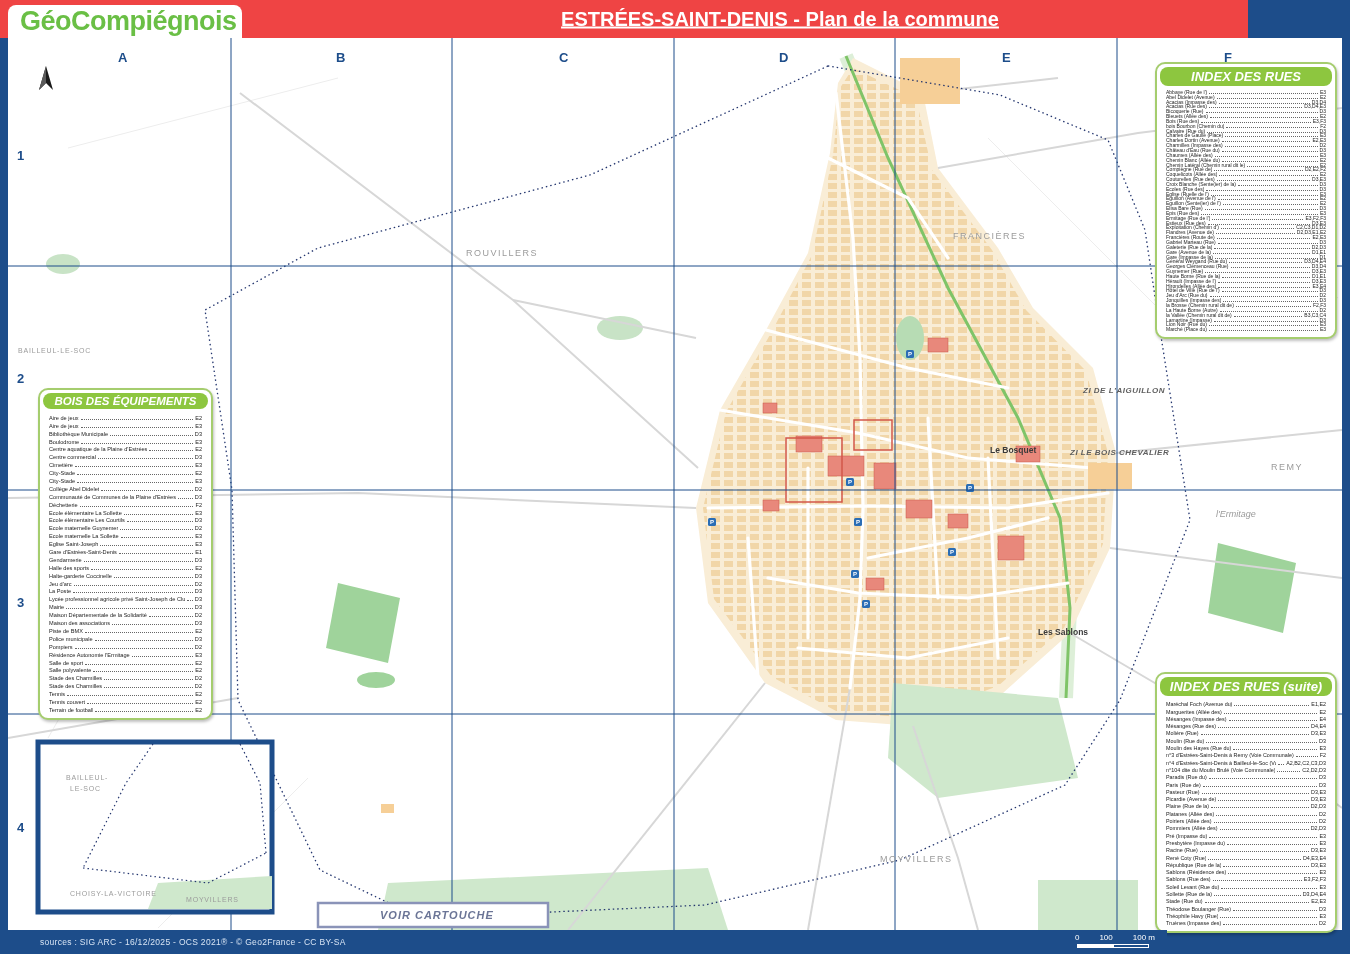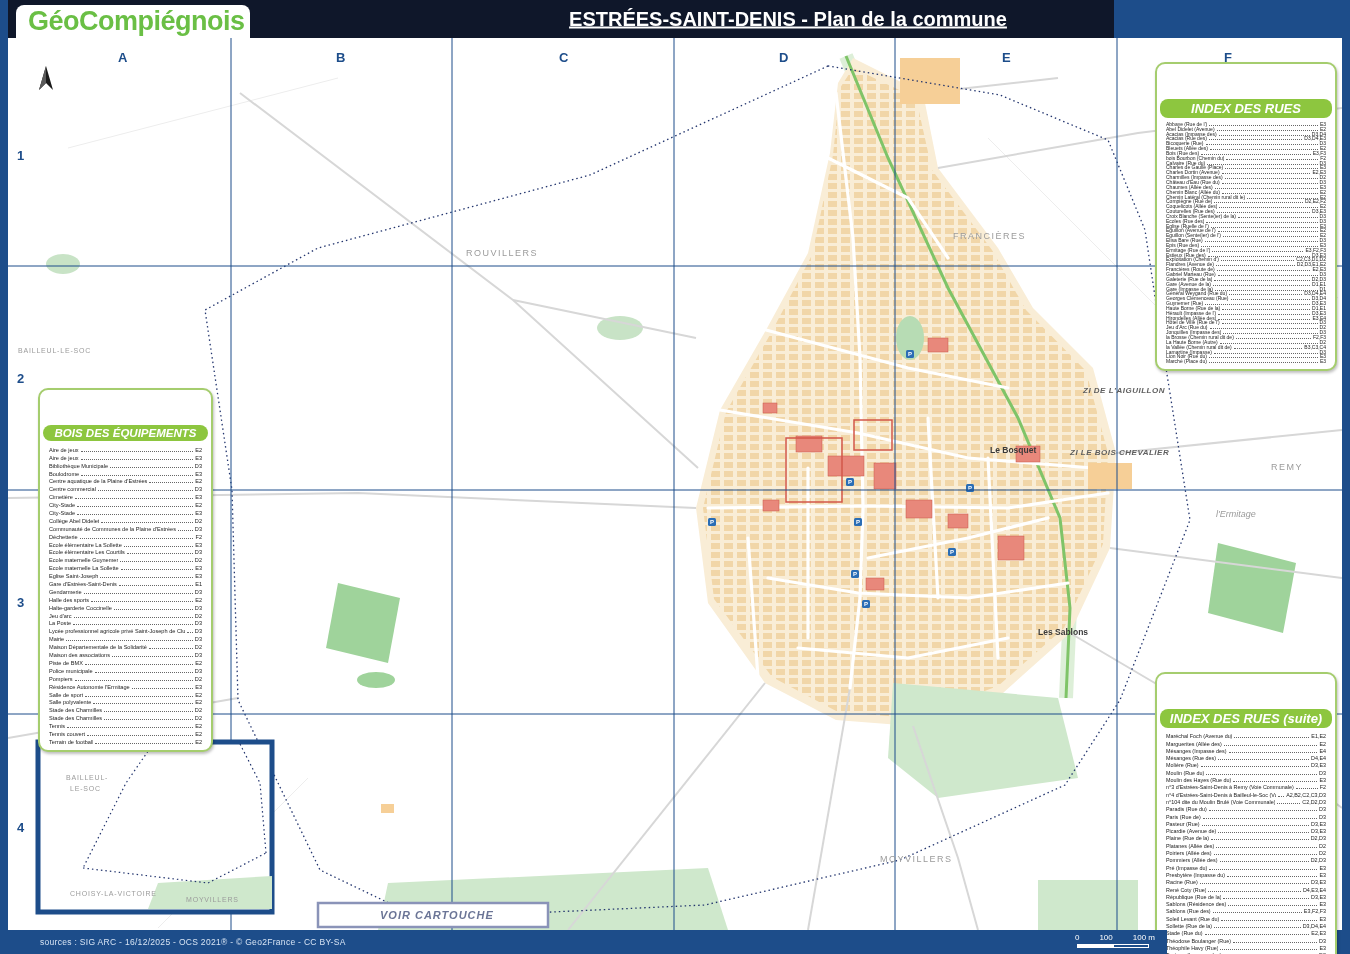--- a/index.html
+++ b/index.html
@@ -1,31 +1,31 @@
 <!DOCTYPE html>
 <html><head>
 <meta charset="utf-8">
 <style>
   * { margin:0; padding:0; box-sizing:border-box; }
   html,body { width:1350px; height:954px; overflow:hidden; font-family:"Liberation Sans", sans-serif; }
   .page { position:relative; width:1350px; height:954px; background:#1d4d8a; }
 
   
-  .topbar { position:absolute; left:8px; top:0; width:1106px; height:38px; background:#0f172a; }
+  .topbar { position:absolute; left:0; top:0; width:1248px; height:38px; background:#ef4444; }
   .logo-box { position:absolute; left:8px; top:5px; width:234px; height:33px; background:#ffffff; border-radius:8px 8px 0 0; display:flex; align-items:center; padding-left:12px; }
   .logo-text { color:#6abf45; font-size:27px; font-weight:bold; letter-spacing:-0.5px; }
   .map-title { position:absolute; left:780px; top:50%; transform:translate(-50%,-50%); color:#ffffff; font-size:20px; font-weight:bold; white-space:nowrap;text-decoration:underline; }
 
   
   .map-frame { position:absolute; left:8px; top:38px; width:1334px; height:892px; background:#ffffff; overflow:hidden; }
   .map-frame svg { display:block; }
 
   
   .panel { position:absolute; background:#ffffff; border:2px solid #a5cd6e; border-radius:10px; box-shadow:1px 2px 3px rgba(0,0,0,0.25); padding:3px; }
-  .panel-header { background:#8dc63f; border-radius:8px; color:#ffffff; font-weight:bold; font-style:italic; text-align:center;margin-top:32px; }
+  .panel-header { background:#8dc63f; border-radius:8px; color:#ffffff; font-weight:bold; font-style:italic; text-align:center; }
   .panel-body { padding:4px 6px 2px 6px; }
   .idx-row { display:flex; align-items:flex-end; color:#222; }
   .idx-n { white-space:nowrap; overflow:hidden; }
   .idx-d { flex:1; border-bottom:1px dotted #666; margin:0 2px 1px 2px; min-width:6px; }
   .idx-r { white-space:nowrap; }
 
   .panel-rues { left:1155px; top:62px; width:182px; }
   .panel-rues .panel-header { font-size:13px; padding:2px 0; }
   .panel-rues .idx-row { height:4.85px; font-size:5px; line-height:5px; }
 

